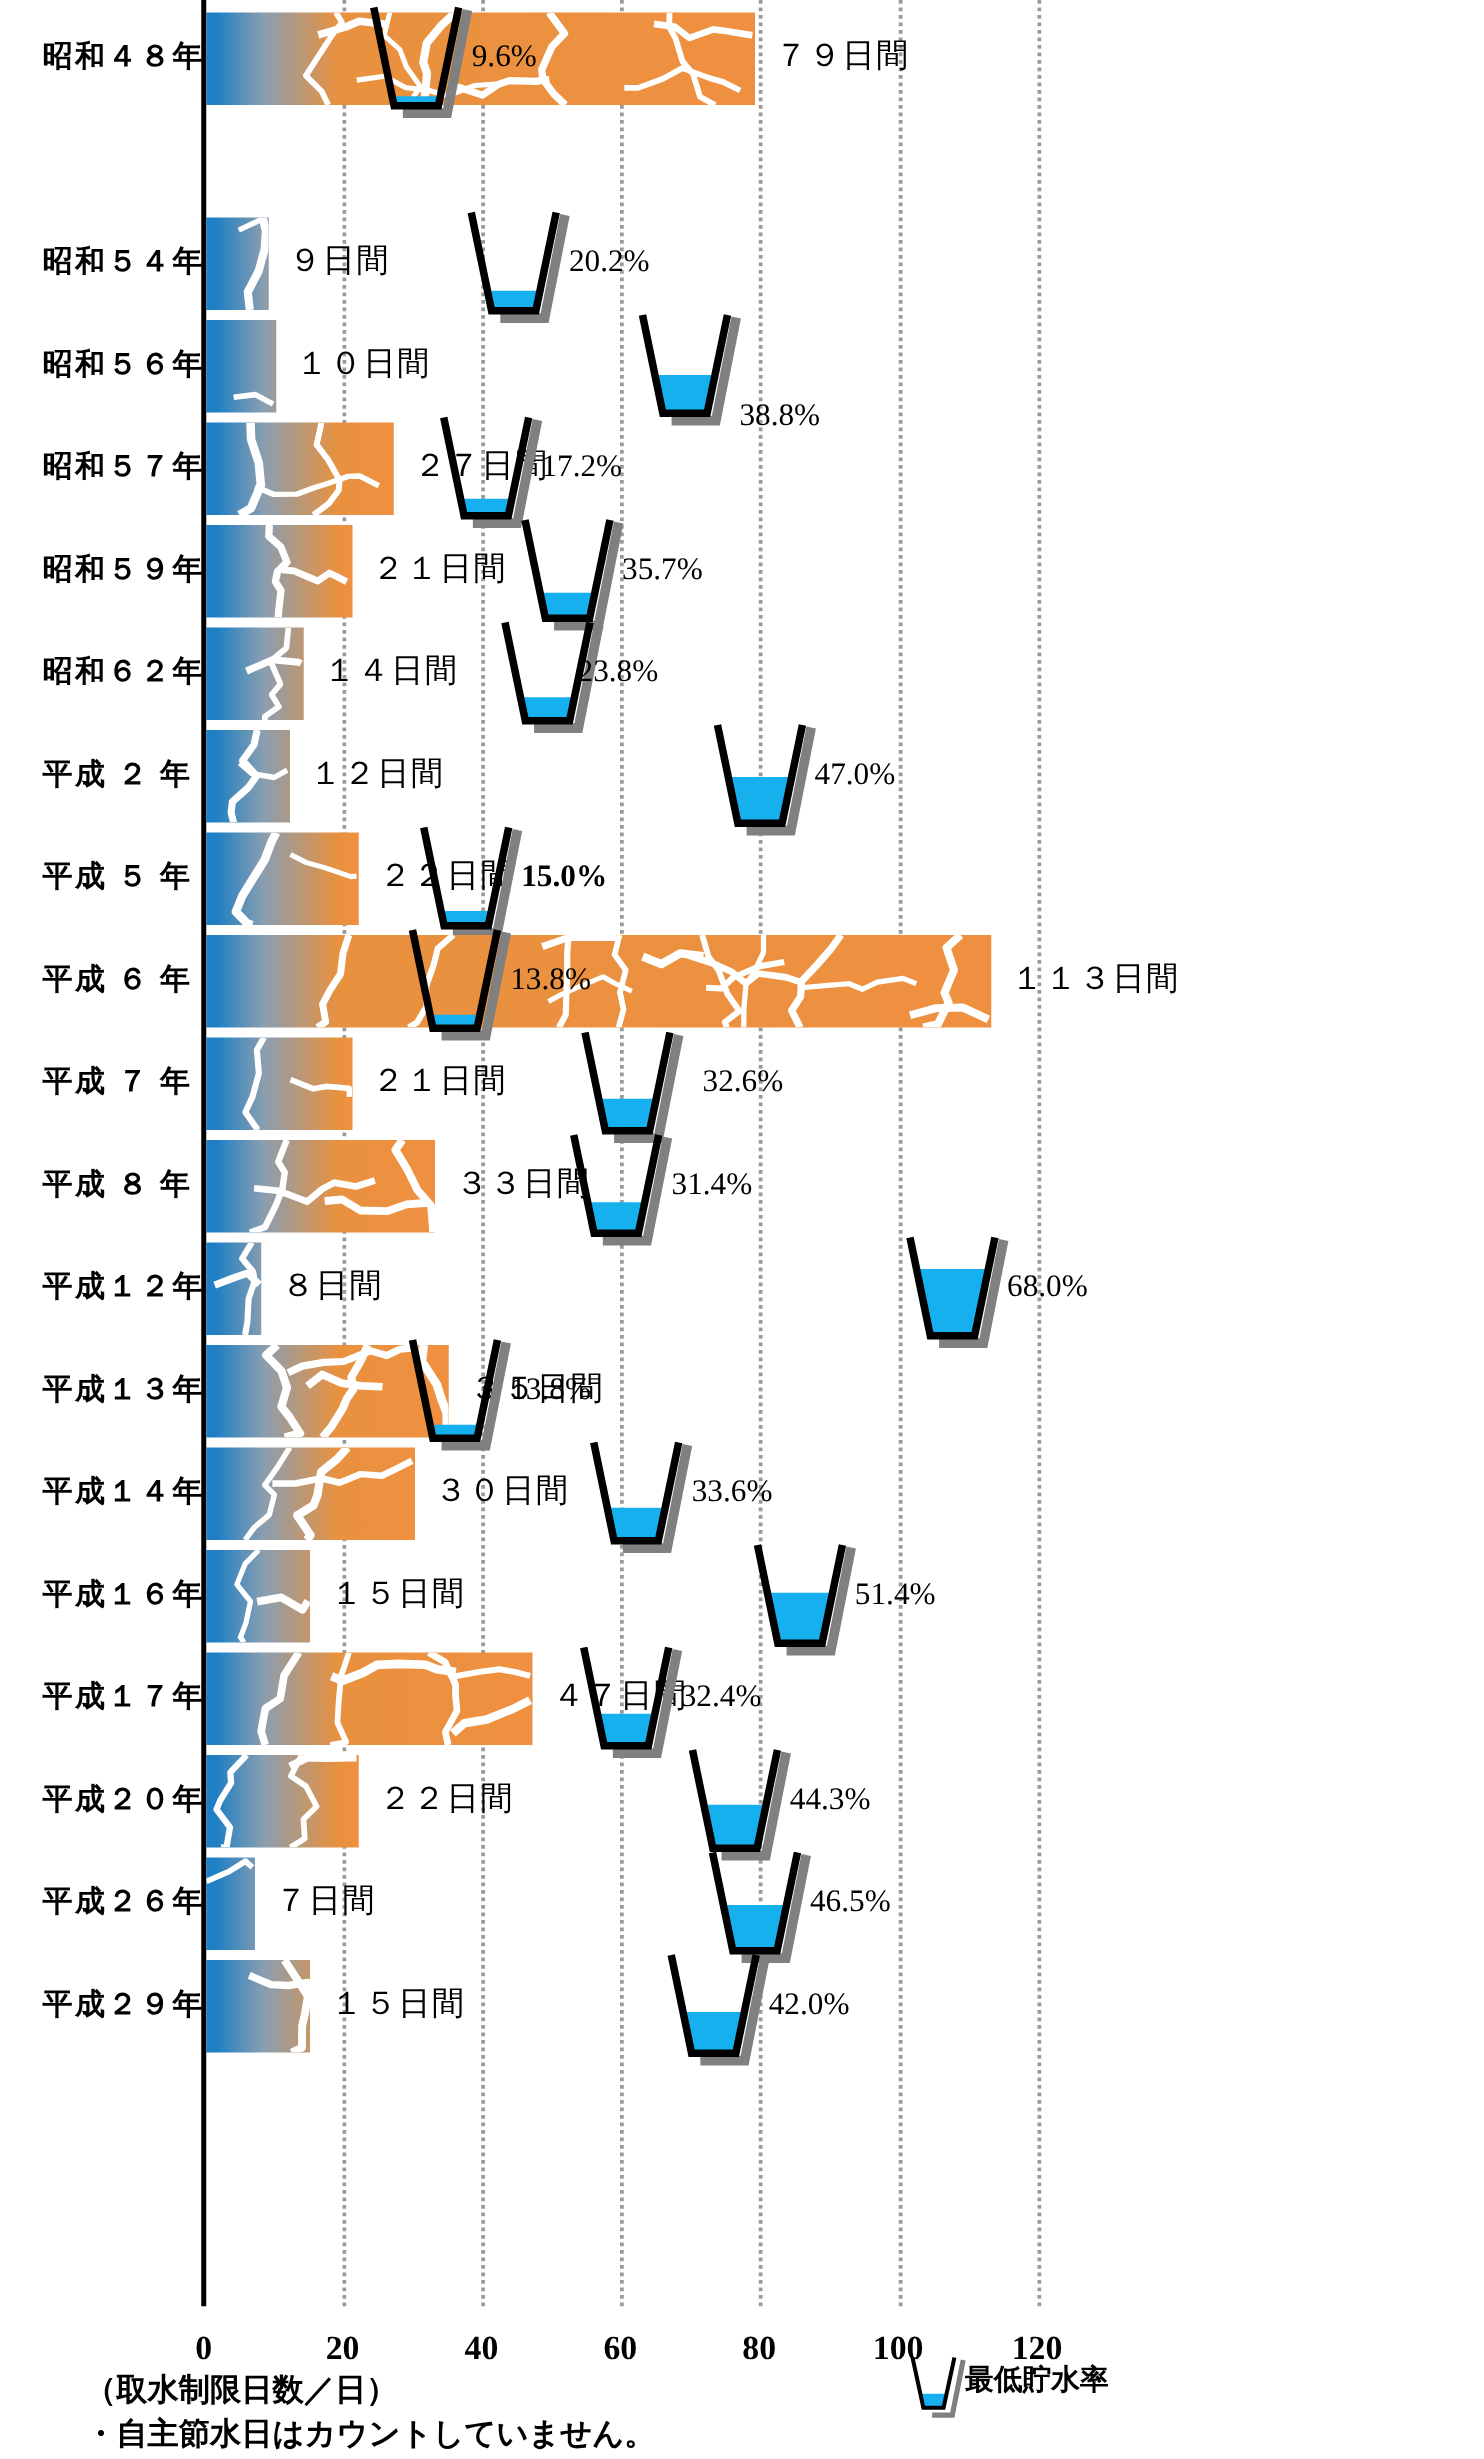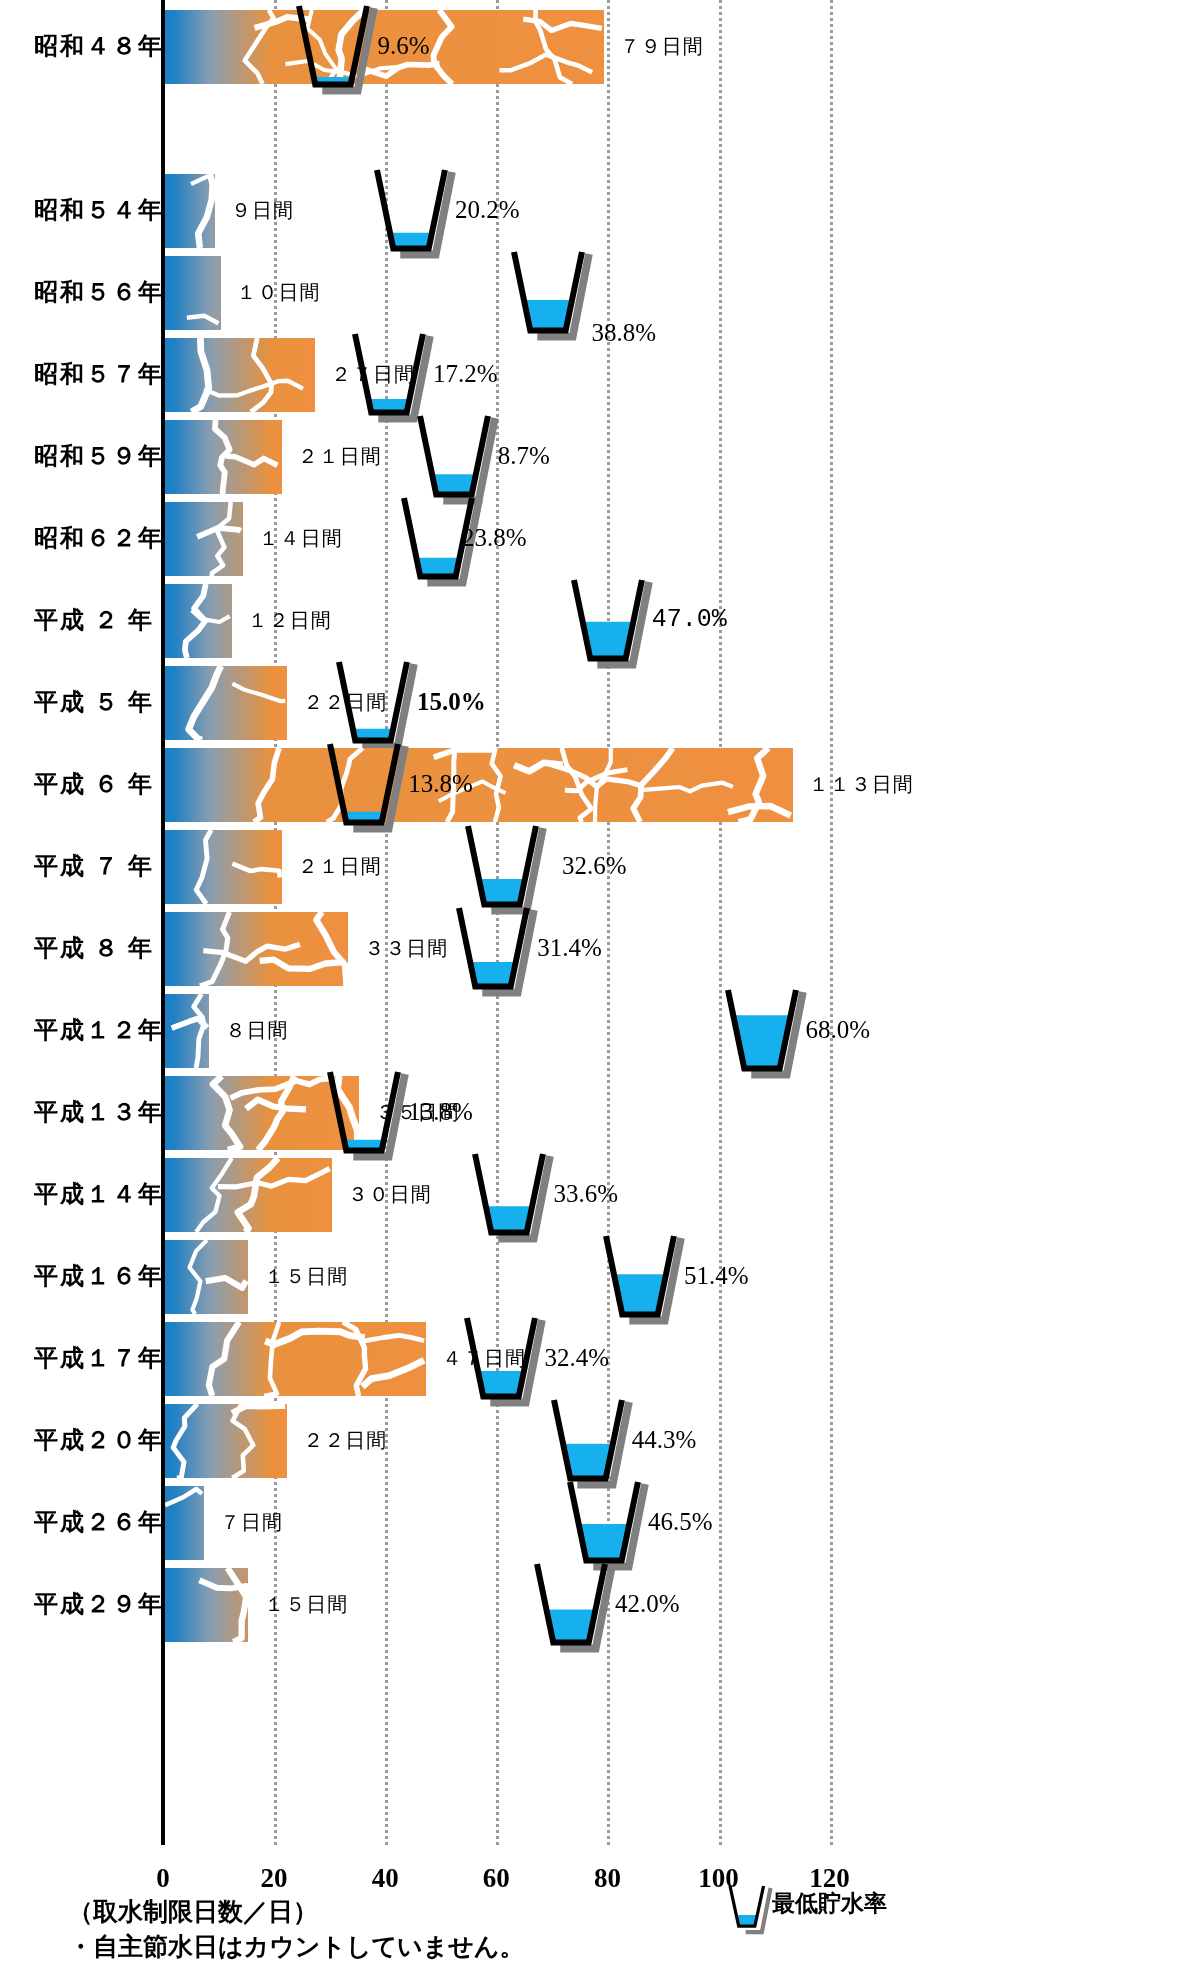--- a/index.html
+++ b/index.html
@@ -20,21 +20,21 @@
   .row{position:absolute;left:0;width:1187px;height:82px;}
   .bar{
     position:absolute;left:165px;top:4px;height:74px;
     background:
       linear-gradient(to right,#1f7fc4 0px,#1f7fc4 8px,#8a9eb0 46px,#e8913f 105px,#ef9040 100%);
     overflow:hidden;
   }
   .bar .cracks{position:absolute;left:0;top:0;width:100%;height:100%;}
   .days-label{
     position:absolute;top:20px;white-space:nowrap;
-    font-size:20px;letter-spacing:1px;line-height:40px;
+    font-size:26px;letter-spacing:1px;line-height:40px;font-family:Liberation Mono, monospace;
   }
   .pct-label{
     position:absolute;top:20px;white-space:nowrap;
     font-size:25px;line-height:40px;
     font-family:"Liberation Serif","DejaVu Serif",serif;
   }
   .ylabel{
     position:absolute;left:34px;top:20px;width:120px;
     font-size:24px;line-height:40px;white-space:nowrap;
     font-family:"Liberation Serif","DejaVu Serif",serif;
@@ -164,21 +164,21 @@
           </svg>
         </div>
         <div class="days-label" style="left: 297.655px;">２１日間</div>
         <div class="bucket" style="left: 413.648px; top: -4px;">
           <svg width="83.96" height="94.56" viewBox="0 0 83.96 94.56">
             <path d="M 80.96 6 L 64.68879999999999 88.56 L 29.2712 88.56" stroke="#808080" stroke-width="7.74" fill="none" stroke-linejoin="miter"></path>
             <path d="M 18.040688 62.1344 L 61.91931199999999 62.1344 L 57.68879999999999 82.56 L 22.2712 82.56 Z" fill="#17b0ef"></path>
             <path d="M 6 4 L 22.2712 82.56 L 57.68879999999999 82.56 L 73.96 4" stroke="#000000" stroke-width="6.02" fill="none" stroke-linejoin="miter"></path>
           </svg>
         </div>
-        <div class="pct-label" style="left: 497.648px;">8.7%</div>
+        <div class="pct-label" style="left: 497.648px;">35.7%</div>
       </div>
       <div class="row" style="top: 498px;">
         <div class="ylabel">昭和６２年</div>
         <div class="bar" style="width: 77.77px;">
           <svg width="77.77" height="74" viewBox="0 0 77.77 74" class="cracks">
             <path d="M 65.7 0 L 64.1 16.4 L 51.4 27.0 L 59.4 45.3 L 52.3 53.7 L 58.1 63.3 L 46.9 71.2 L 46.9 74.0" stroke="#ffffff" stroke-width="4.6" fill="none" stroke-linejoin="round"></path>
             <path d="M 32.2 34.9 L 53.1 25.8 L 73.8 27.8 L 75.8 28.9" stroke="#ffffff" stroke-width="5.7" fill="none" stroke-linejoin="round"></path>
           </svg>
         </div>
         <div class="days-label" style="left: 258.77px;">１４日間</div>
@@ -200,21 +200,21 @@
           </svg>
         </div>
         <div class="days-label" style="left: 247.66px;">１２日間</div>
         <div class="bucket" style="left: 567.632px; top: -4px;">
           <svg width="83.96" height="94.56" viewBox="0 0 83.96 94.56">
             <path d="M 80.96 6 L 64.68879999999999 88.56 L 29.2712 88.56" stroke="#808080" stroke-width="7.74" fill="none" stroke-linejoin="miter"></path>
             <path d="M 14.623736000000001 45.6368 L 65.336264 45.6368 L 57.68879999999999 82.56 L 22.2712 82.56 Z" fill="#17b0ef"></path>
             <path d="M 6 4 L 22.2712 82.56 L 57.68879999999999 82.56 L 73.96 4" stroke="#000000" stroke-width="6.02" fill="none" stroke-linejoin="miter"></path>
           </svg>
         </div>
-        <div class="pct-label" style="left: 651.632px; font-family: Liberation Mono, monospace;">47.0%</div>
+        <div class="pct-label" style="left: 651.632px;">47.0%</div>
       </div>
       <div class="row" style="top: 662px;">
         <div class="ylabel">平成 ５ 年</div>
         <div class="bar" style="width: 122.21px;">
           <svg width="122.21" height="74" viewBox="0 0 122.21 74" class="cracks">
             <path d="M 56.0 0 L 52.3 7.2 L 46.8 21.8 L 35.2 40.4 L 28.8 50.8 L 23.7 63.4 L 32.9 72.8 L 36.9 74.0" stroke="#ffffff" stroke-width="6.8" fill="none" stroke-linejoin="round"></path>
             <path d="M 67.4 17.6 L 79.7 23.9 L 95.3 28.3 L 115.7 35.3 L 120.2 34.9" stroke="#ffffff" stroke-width="4.1" fill="none" stroke-linejoin="round"></path>
           </svg>
         </div>
         <div class="days-label" style="left: 303.21px;">２２日間</div>

